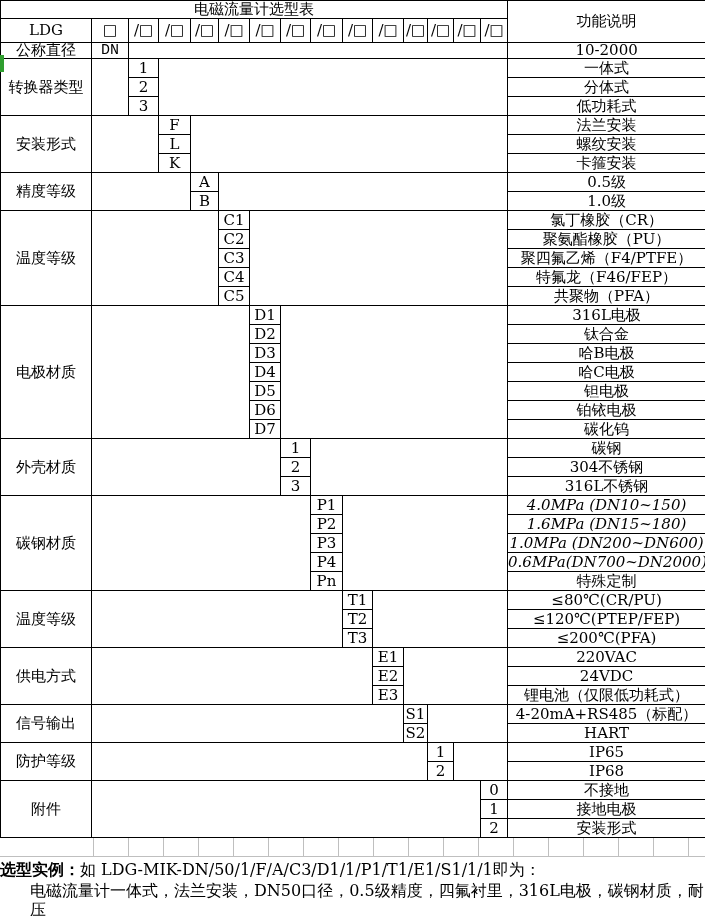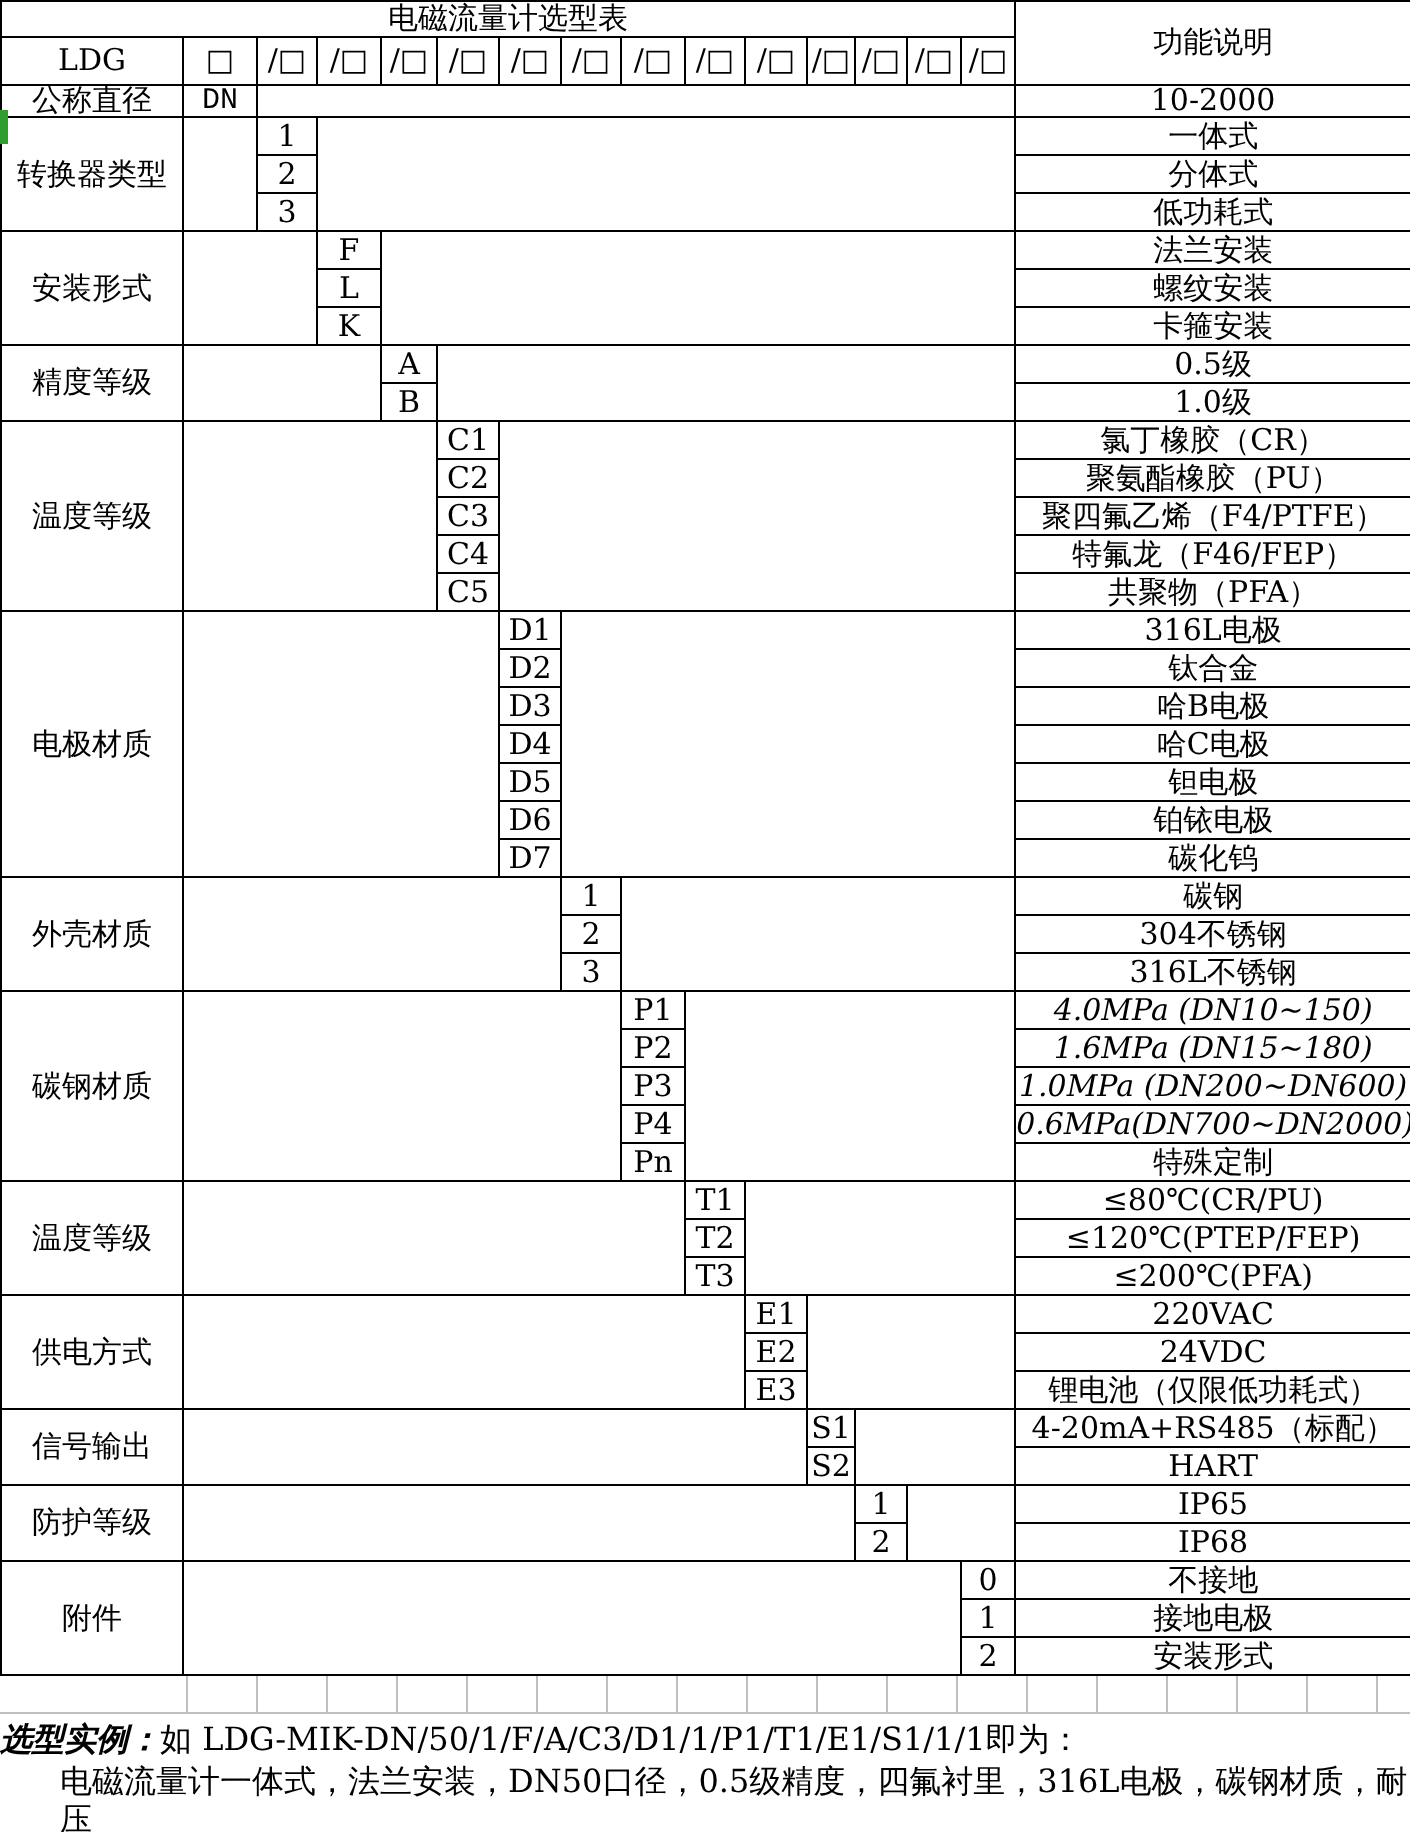--- a/index.html
+++ b/index.html
@@ -19,21 +19,21 @@
   td.dncell{text-align:left;padding-left:3px;font-family:Liberation Mono, monospace;}
   td.desc-left{text-align:left;padding-left:2px;font-style:italic;}
   .grid-row{
     width:705px;height:18px;
     border-bottom:1px solid #bfbfbf;
     background-image:repeating-linear-gradient(90deg,#bfbfbf 0,#bfbfbf 1px,transparent 1px,transparent 35px);
     background-position:93px 0;background-repeat:no-repeat;background-size:612px 100%;
   }
   .example{font-size:16px;line-height:19px;margin-top:3px;}
   .example .line1{height:21px;}
-  .example .lead{font-weight:bold;font-style:italic;}
+  .example .lead{font-weight:bold;}
   .example .line2{padding-left:30px;}
   .green-marker{position:absolute;left:0;top:55px;width:4px;height:17px;}
 </style>
 </head>
 <body>
 
 <table class="sel">
   <colgroup id="cols">
       <col style="width: 91px;">
       <col style="width: 37px;">

